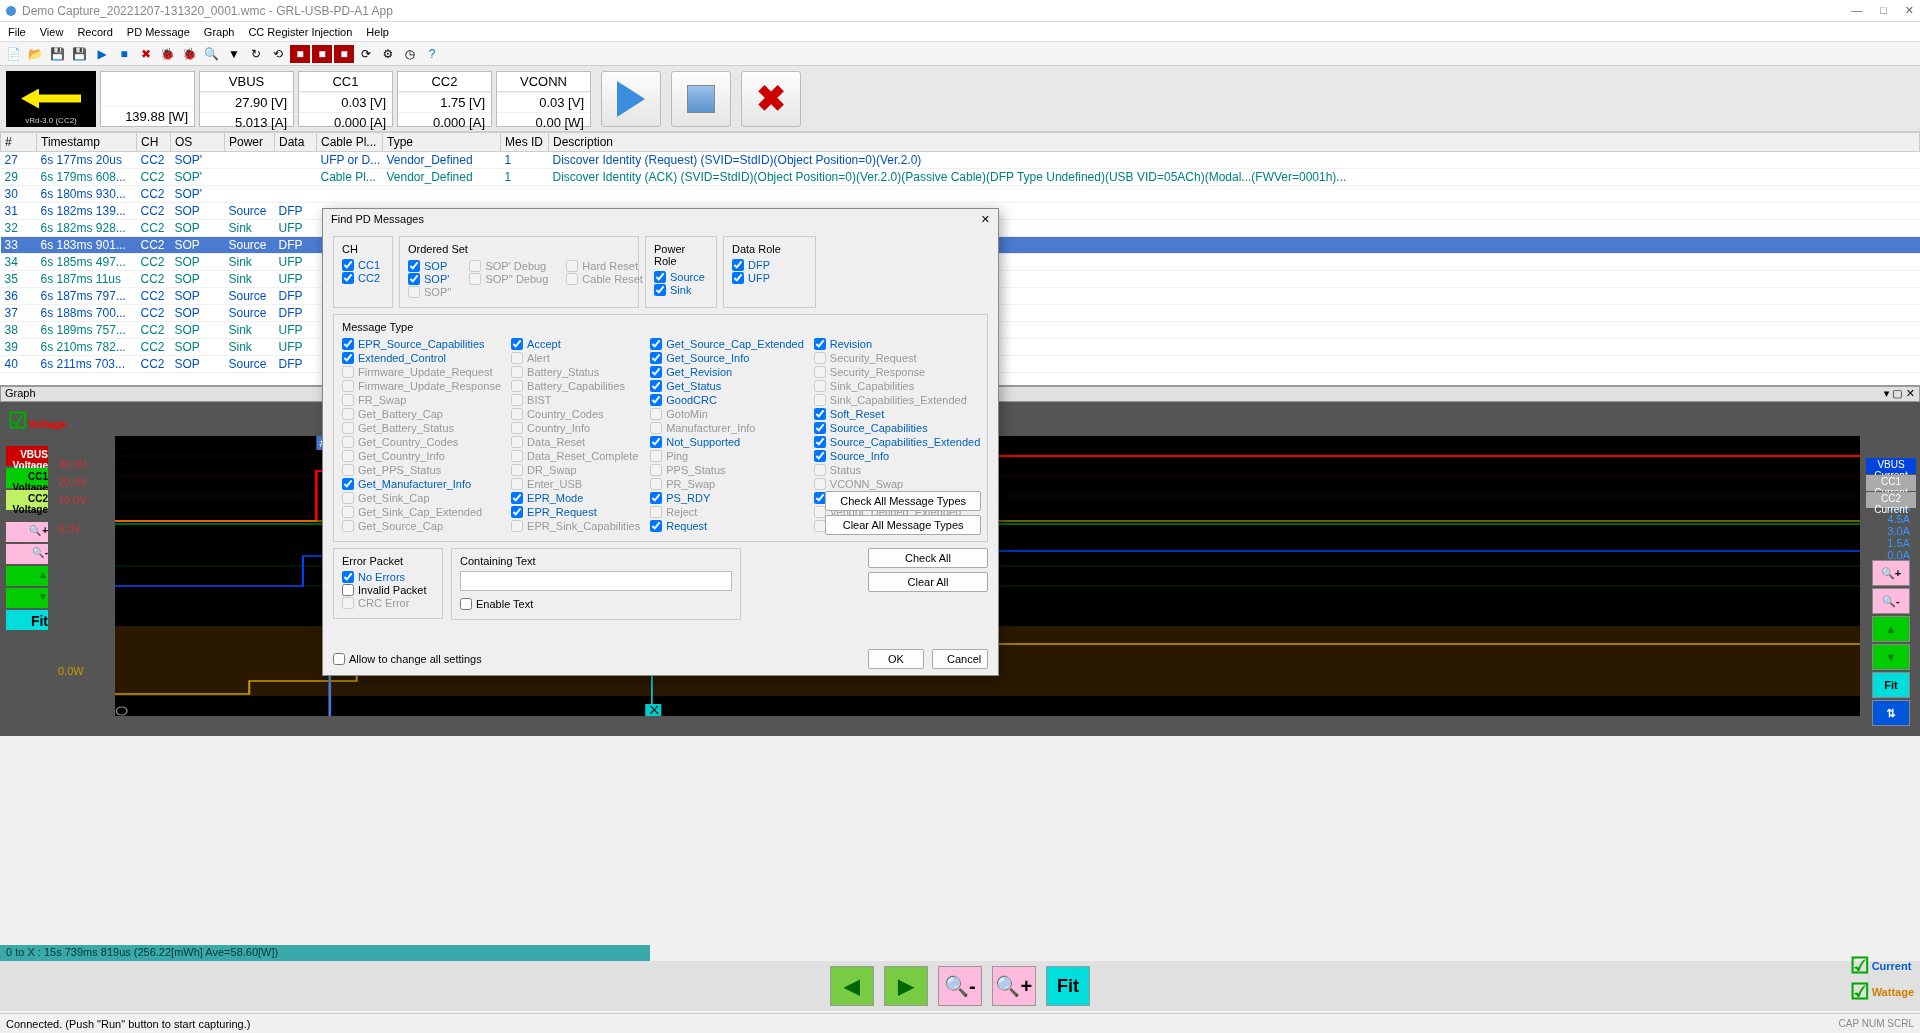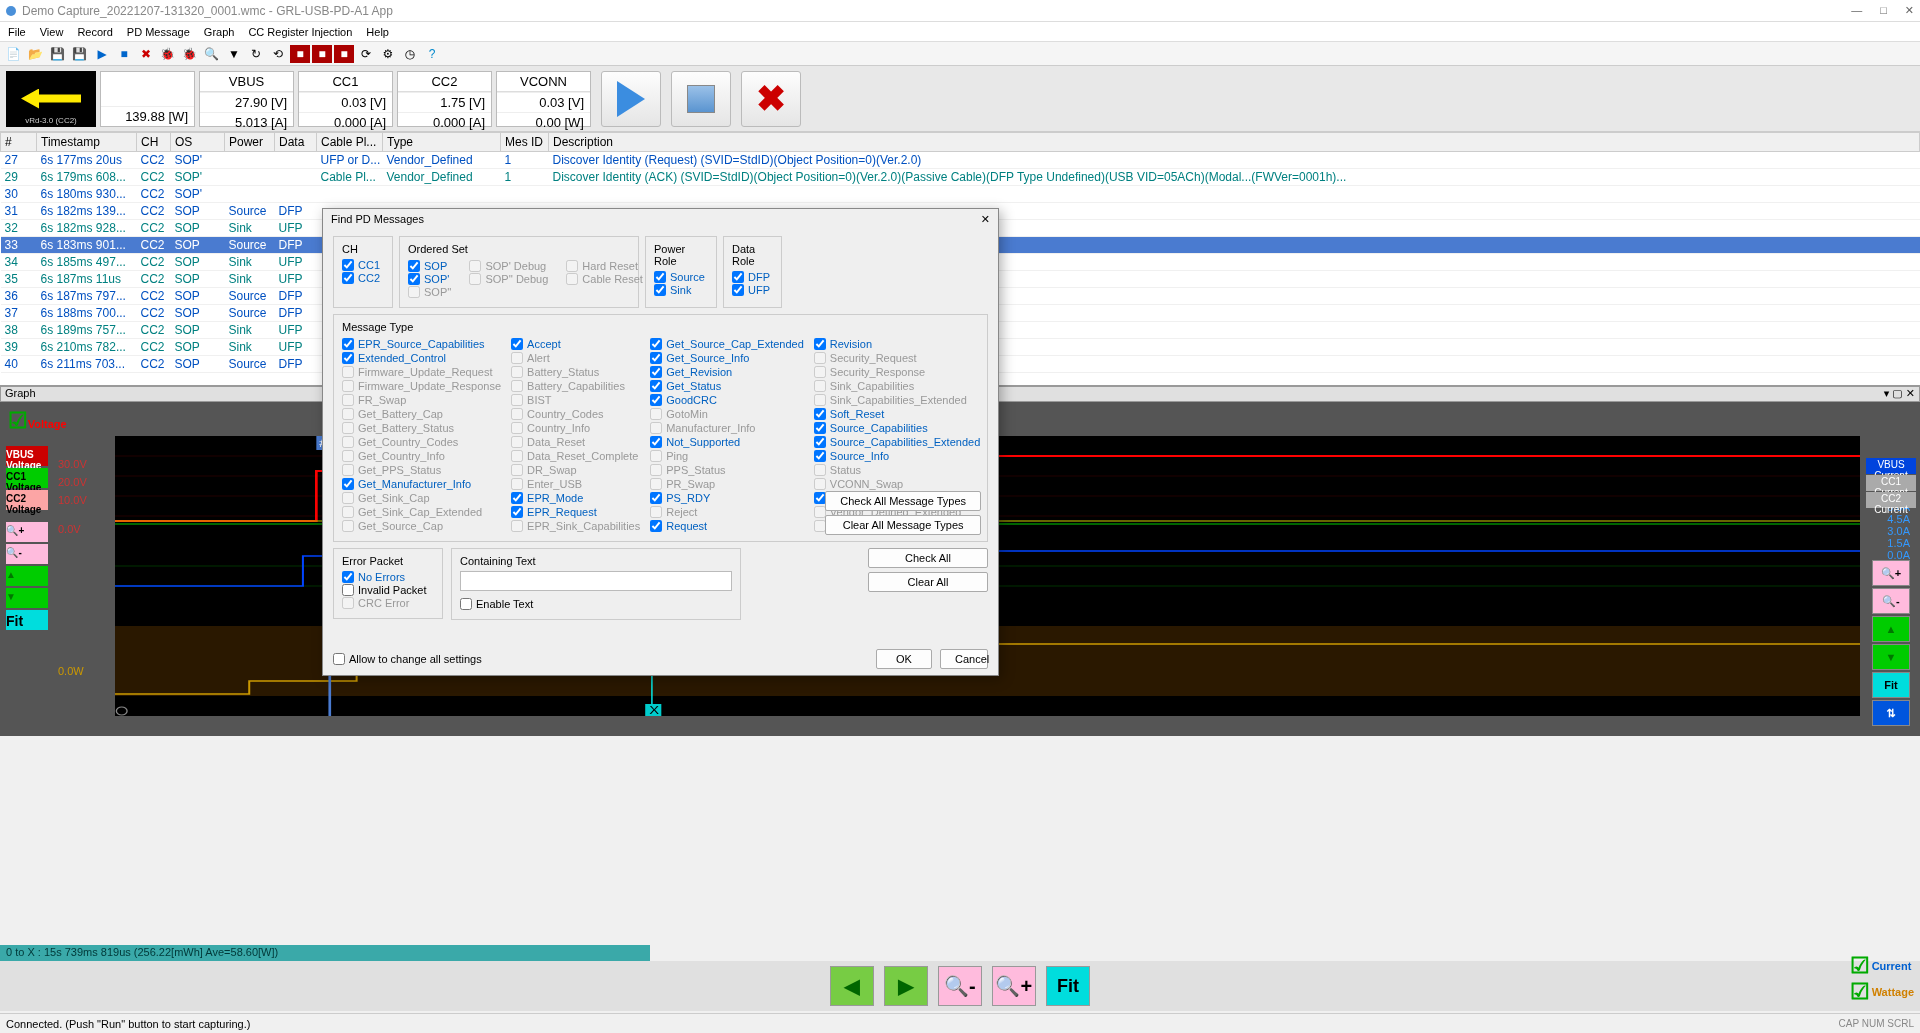--- a/index.html
+++ b/index.html
@@ -30,21 +30,21 @@
 table.grid td{border-bottom:1px solid #f0f0f0;padding:1px 4px;font-size:12px;white-space:nowrap;overflow:hidden}
 tr.teal td{color:#008080}
 tr.blue td{color:#0050c0}
 tr.sel td{background:#4a7bd0;color:#fff}
 .graphpanel{position:relative;background:#555;height:350px}
 .graphhdr{height:16px;background:#e0e0e0;border:1px solid #999;font-size:11px;padding-left:4px;position:relative}
 .graphhdr .pins{position:absolute;right:4px;top:0;font-size:11px}
 .glabel{position:absolute;left:8px;top:22px;font-size:20px;font-weight:bold;color:red}
 .glabel .chk{color:#0a0;font-size:22px}
 .sidebtns{position:absolute;left:6px;top:60px;display:flex;flex-direction:column;gap:2px}
-.sidebtns .sb{width:42px;height:20px;font-size:10px;text-align:left;padding-top:3px;font-weight:bold}
+.sidebtns .sb{width:42px;height:20px;font-size:10px;text-align:right;padding-top:3px;font-weight:bold}
 .plot{position:absolute;left:115px;top:50px;right:60px;height:280px;background:#000}
 .timelabel{position:absolute;color:#fff;font-size:11px;top:52px}
 .bottombar{position:absolute;bottom:22px;left:0;right:0;height:50px;background:#e0e0e0;display:flex;align-items:center;justify-content:center;gap:10px}
 .bottombar .bb{width:44px;height:40px;border:1px solid #999;display:flex;align-items:center;justify-content:center;font-size:20px;font-weight:bold}
 .statusbar{position:absolute;bottom:0;left:0;right:0;height:20px;background:#f0f0f0;border-top:1px solid #ccc;padding:2px 6px;font-size:11px;display:flex;align-items:center}
 .statusbar .caps{margin-left:auto;font-size:10px;color:#888}
 .infobar{position:absolute;bottom:72px;left:0;width:650px;height:16px;background:#3aa9a9;color:#003838;font-size:11px;padding:1px 6px}
 
 .dialog{position:absolute;left:322px;top:208px;width:677px;height:468px;background:#efefef;border:1px solid #888;box-shadow:3px 3px 12px rgba(0,0,0,.3);display:flex;flex-direction:column}
 .dialog .dtitle{padding:4px 8px;font-size:12px;display:flex}
@@ -347,21 +347,21 @@
       </tbody>
   </table>
 </div>
 
 <div class="graphpanel">
   <div class="graphhdr"><span>Graph</span><span class="pins">▾ ▢ ✕</span></div>
   <div class="glabel"><span class="chk">☑</span><span>Voltage</span></div>
   <div class="sidebtns">
     <div class="sb" style="background:#c00;color:#fff">VBUS Voltage</div>
     <div class="sb" style="background:#0c0">CC1 Voltage</div>
-    <div class="sb" style="background:#fca5a5">CC2 Voltage</div>
+    <div class="sb" style="background:#bef264">CC2 Voltage</div>
     <div class="sb" style="background:#fbd;margin-top:10px">🔍+</div>
     <div class="sb" style="background:#fbd">🔍-</div>
     <div class="sb" style="background:#0c0;color:#070">▲</div>
     <div class="sb" style="background:#0c0;color:#070">▼</div>
     <div class="sb" style="background:#0dd;font-size:14px">Fit</div>
   </div>
   <div style="position:absolute;left:58px;top:72px;color:#c33;font-size:10px">
     <div>30.0V</div>
       <div style="margin-top:6px">20.0V</div>
       <div style="margin-top:6px">10.0V</div>
@@ -509,21 +509,21 @@
           <span class="leg">Power Role</span>
         <label class="cb blue">
             <input type="checkbox" checked="" style="">
             <span>Source</span>
           </label>
         <label class="cb blue">
             <input type="checkbox" checked="" style="">
             <span>Sink</span>
           </label>
       </div>
-      <div class="fs" style="width:59px">
+      <div class="fs" style="width:93px">
           <span class="leg">Data Role</span>
         <label class="cb blue">
             <input type="checkbox" checked="" style="">
             <span>DFP</span>
           </label>
         <label class="cb blue">
             <input type="checkbox" checked="" style="">
             <span>UFP</span>
           </label>
       </div>
@@ -800,16 +800,16 @@
       </div>
     </div>
   </div>
   <div class="dlgfoot">
     <label class="cb">
         <input type="checkbox" style="">
         <span>Allow to change all settings</span>
       </label>
     <div class="right">
       <button class="dbtn" style="width:56px">OK</button>
-      <button class="dbtn" style="width:48px">Cancel</button>
+      <button class="dbtn" style="width:56px">Cancel</button>
     </div>
   </div>
 </div>
 
 </body></html>

